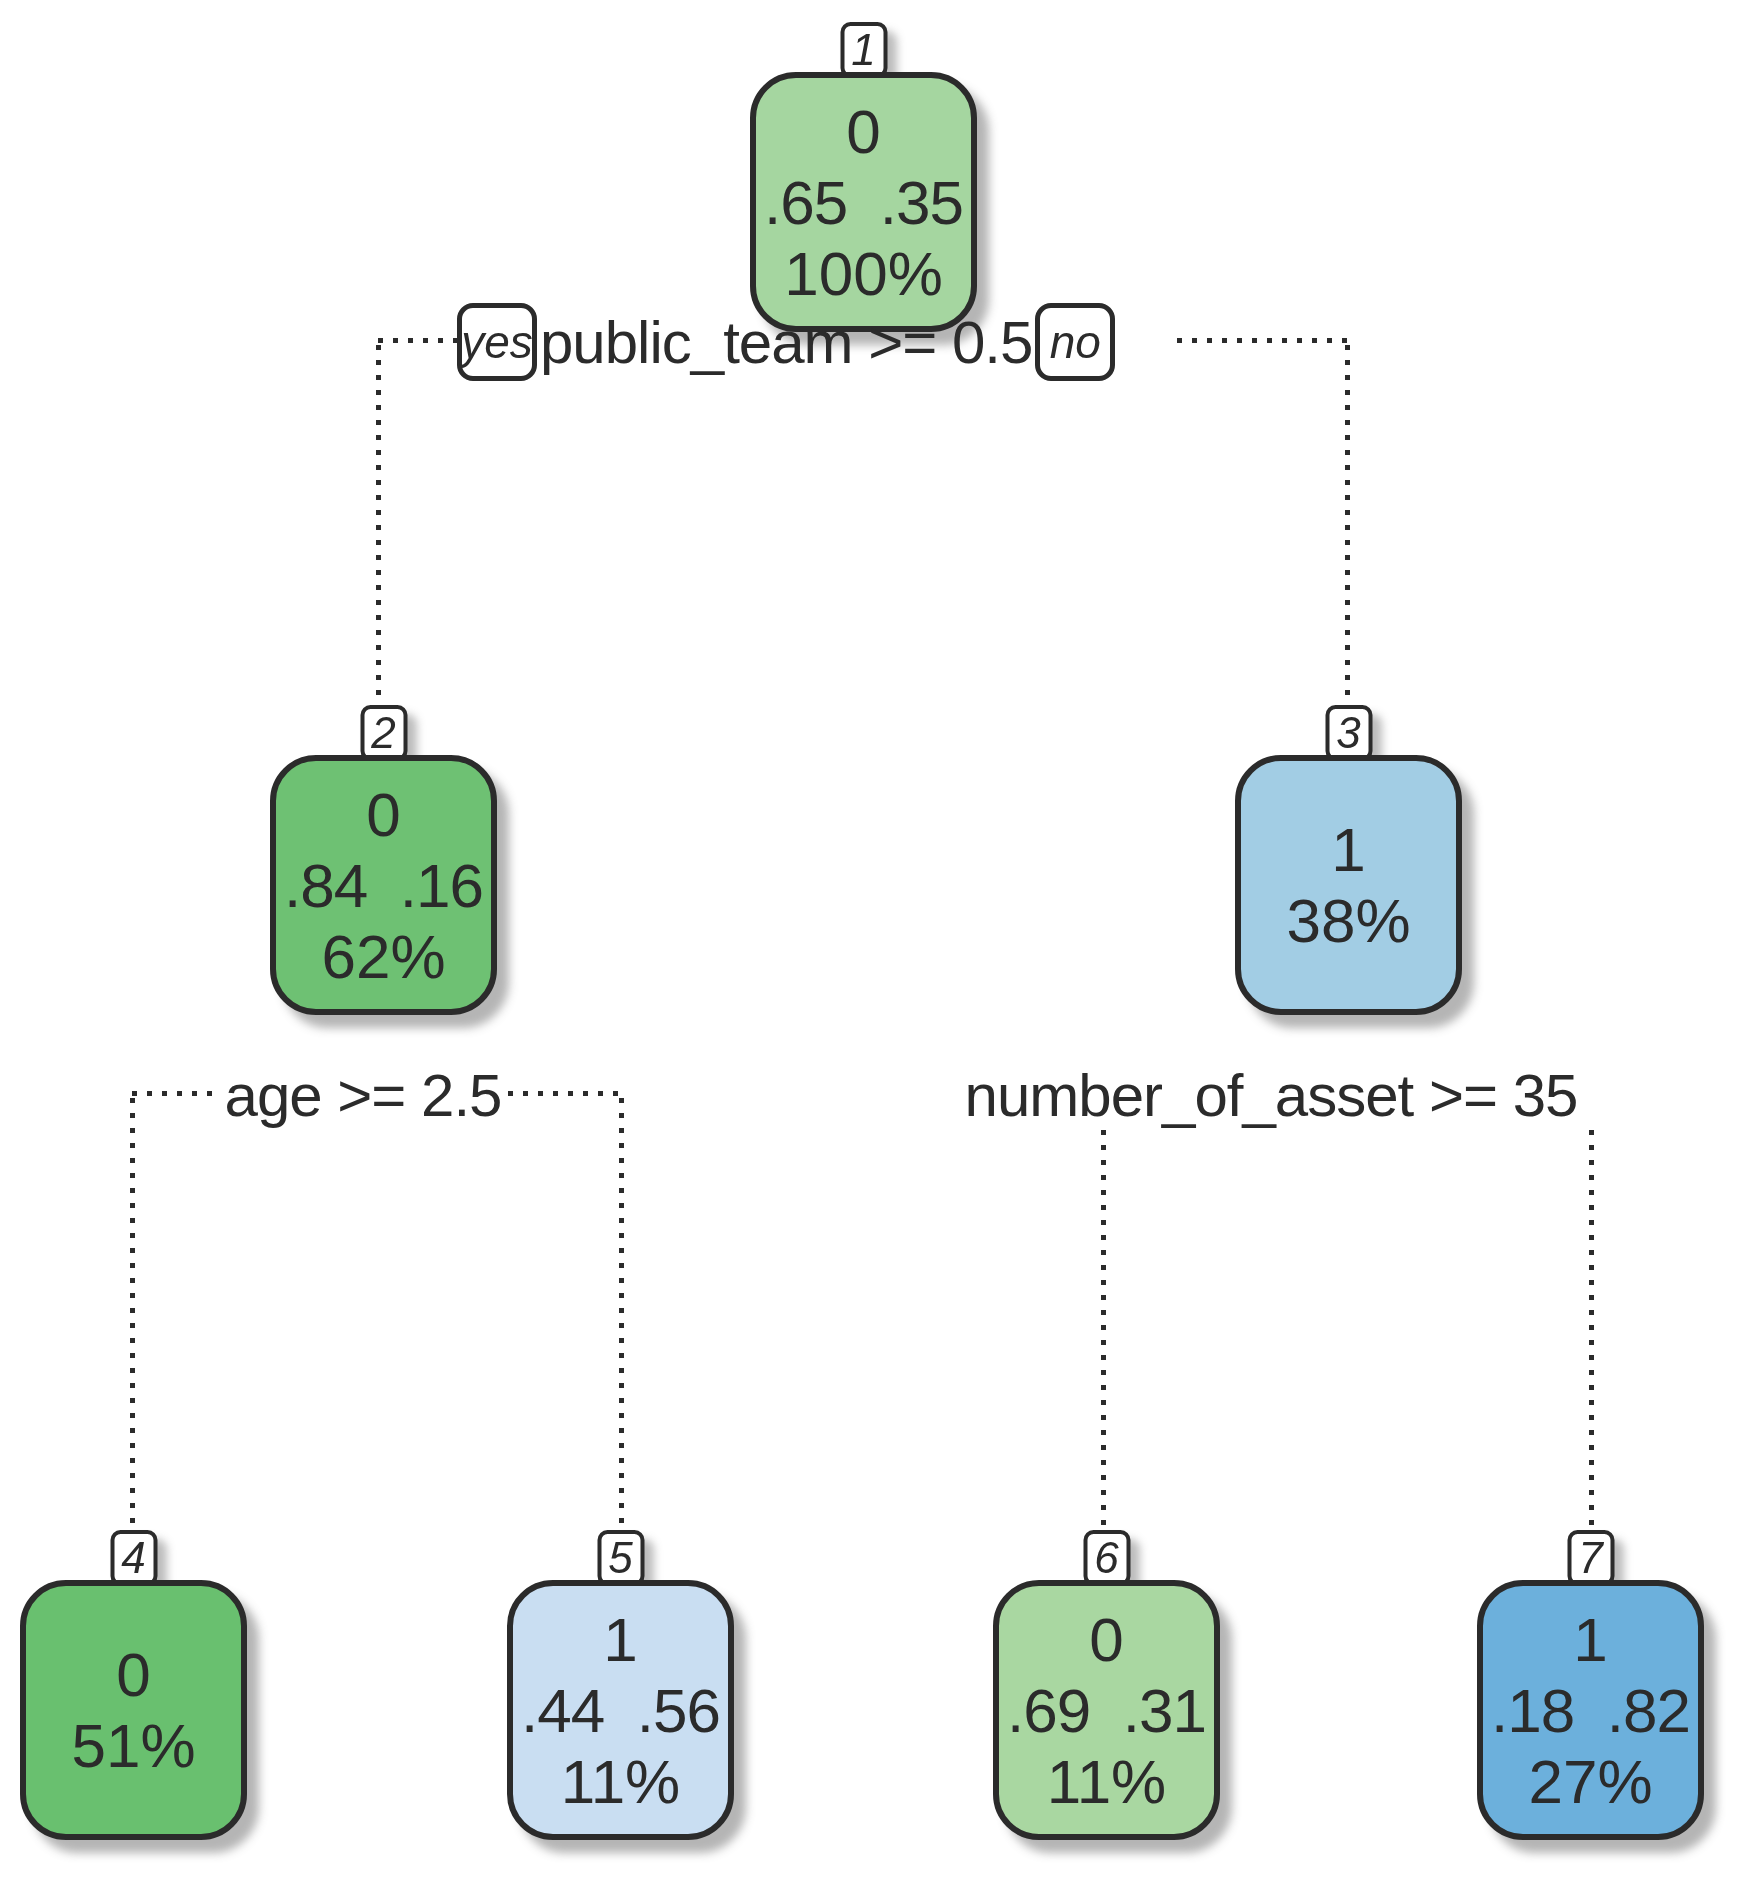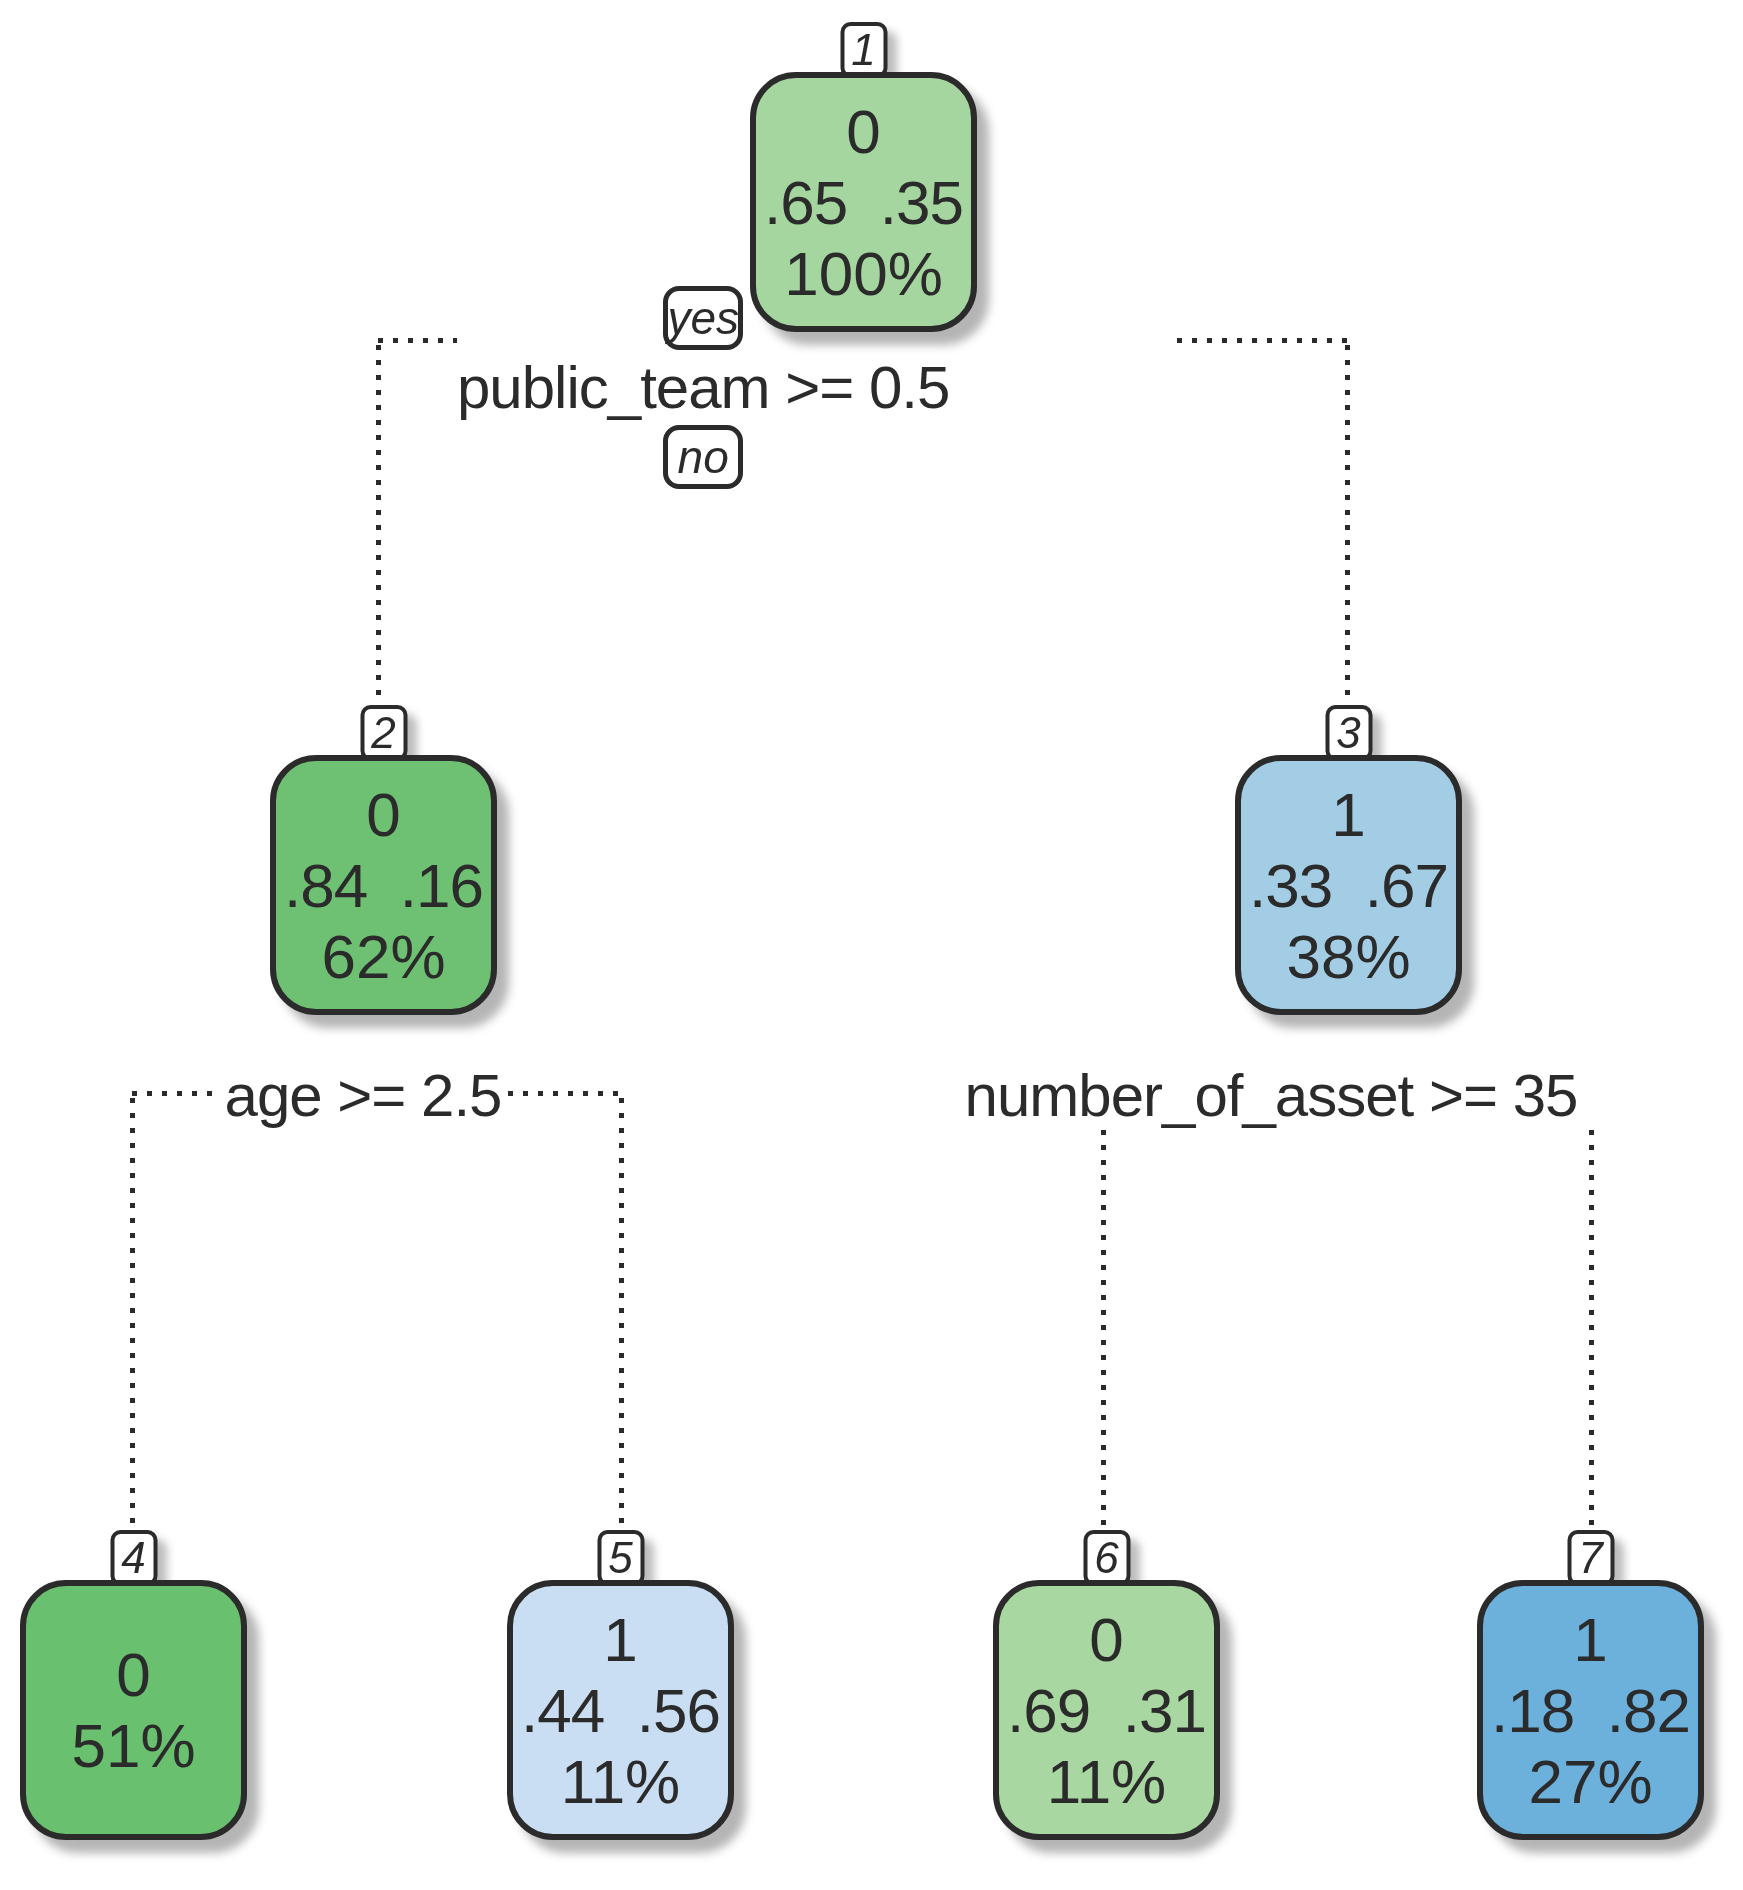--- a/index.html
+++ b/index.html
@@ -37,22 +37,22 @@
     font-style:italic;font-size:44px;
     box-shadow:9px 9px 8px rgba(90,90,90,0.40);
     z-index:1;
   }
   .node .cls,.node .probs,.node .pct{
     line-height:71px;font-size:62px;text-align:center;
   }
   .node .probs{white-space:pre;letter-spacing:-1px;}
   
   .split-root{
-    position:absolute;left:457px;top:286px;height:78px;
-    display:flex;align-items:center;gap:3px;z-index:3;flex-direction:column;
+    position:absolute;left:457px;top:303px;height:78px;
+    display:flex;align-items:center;gap:3px;z-index:3;
   }
   .split-text{
     font-weight:normal;font-size:60px;letter-spacing:-1px;white-space:nowrap;
   }
   .yn-box{
     width:80px;height:78px;
     background:#ffffff;border:5px solid #2b2b2b;border-radius:16px;
     box-sizing:border-box;
     display:flex;align-items:center;justify-content:center;
     font-style:italic;font-size:46px;
@@ -112,21 +112,20 @@
       <div class="cls">0</div>
       <div class="probs">.84  .16</div>
       <div class="pct">62%</div>
     </div>
   </div>
 
   <div class="node" style="left:1235px;top:755px;">
     <div class="badge">3</div>
     <div class="box" style="background-color: rgb(162, 205, 228);">
       <div class="cls">1</div>
-      <div class="probs">.33  .67</div>
       <div class="pct">38%</div>
     </div>
   </div>
 
   <div class="node" style="left:20px;top:1580px;">
     <div class="badge">4</div>
     <div class="box" style="background-color: rgb(105, 192, 111);">
       <div class="cls">0</div>
       <div class="pct">51%</div>
     </div>

